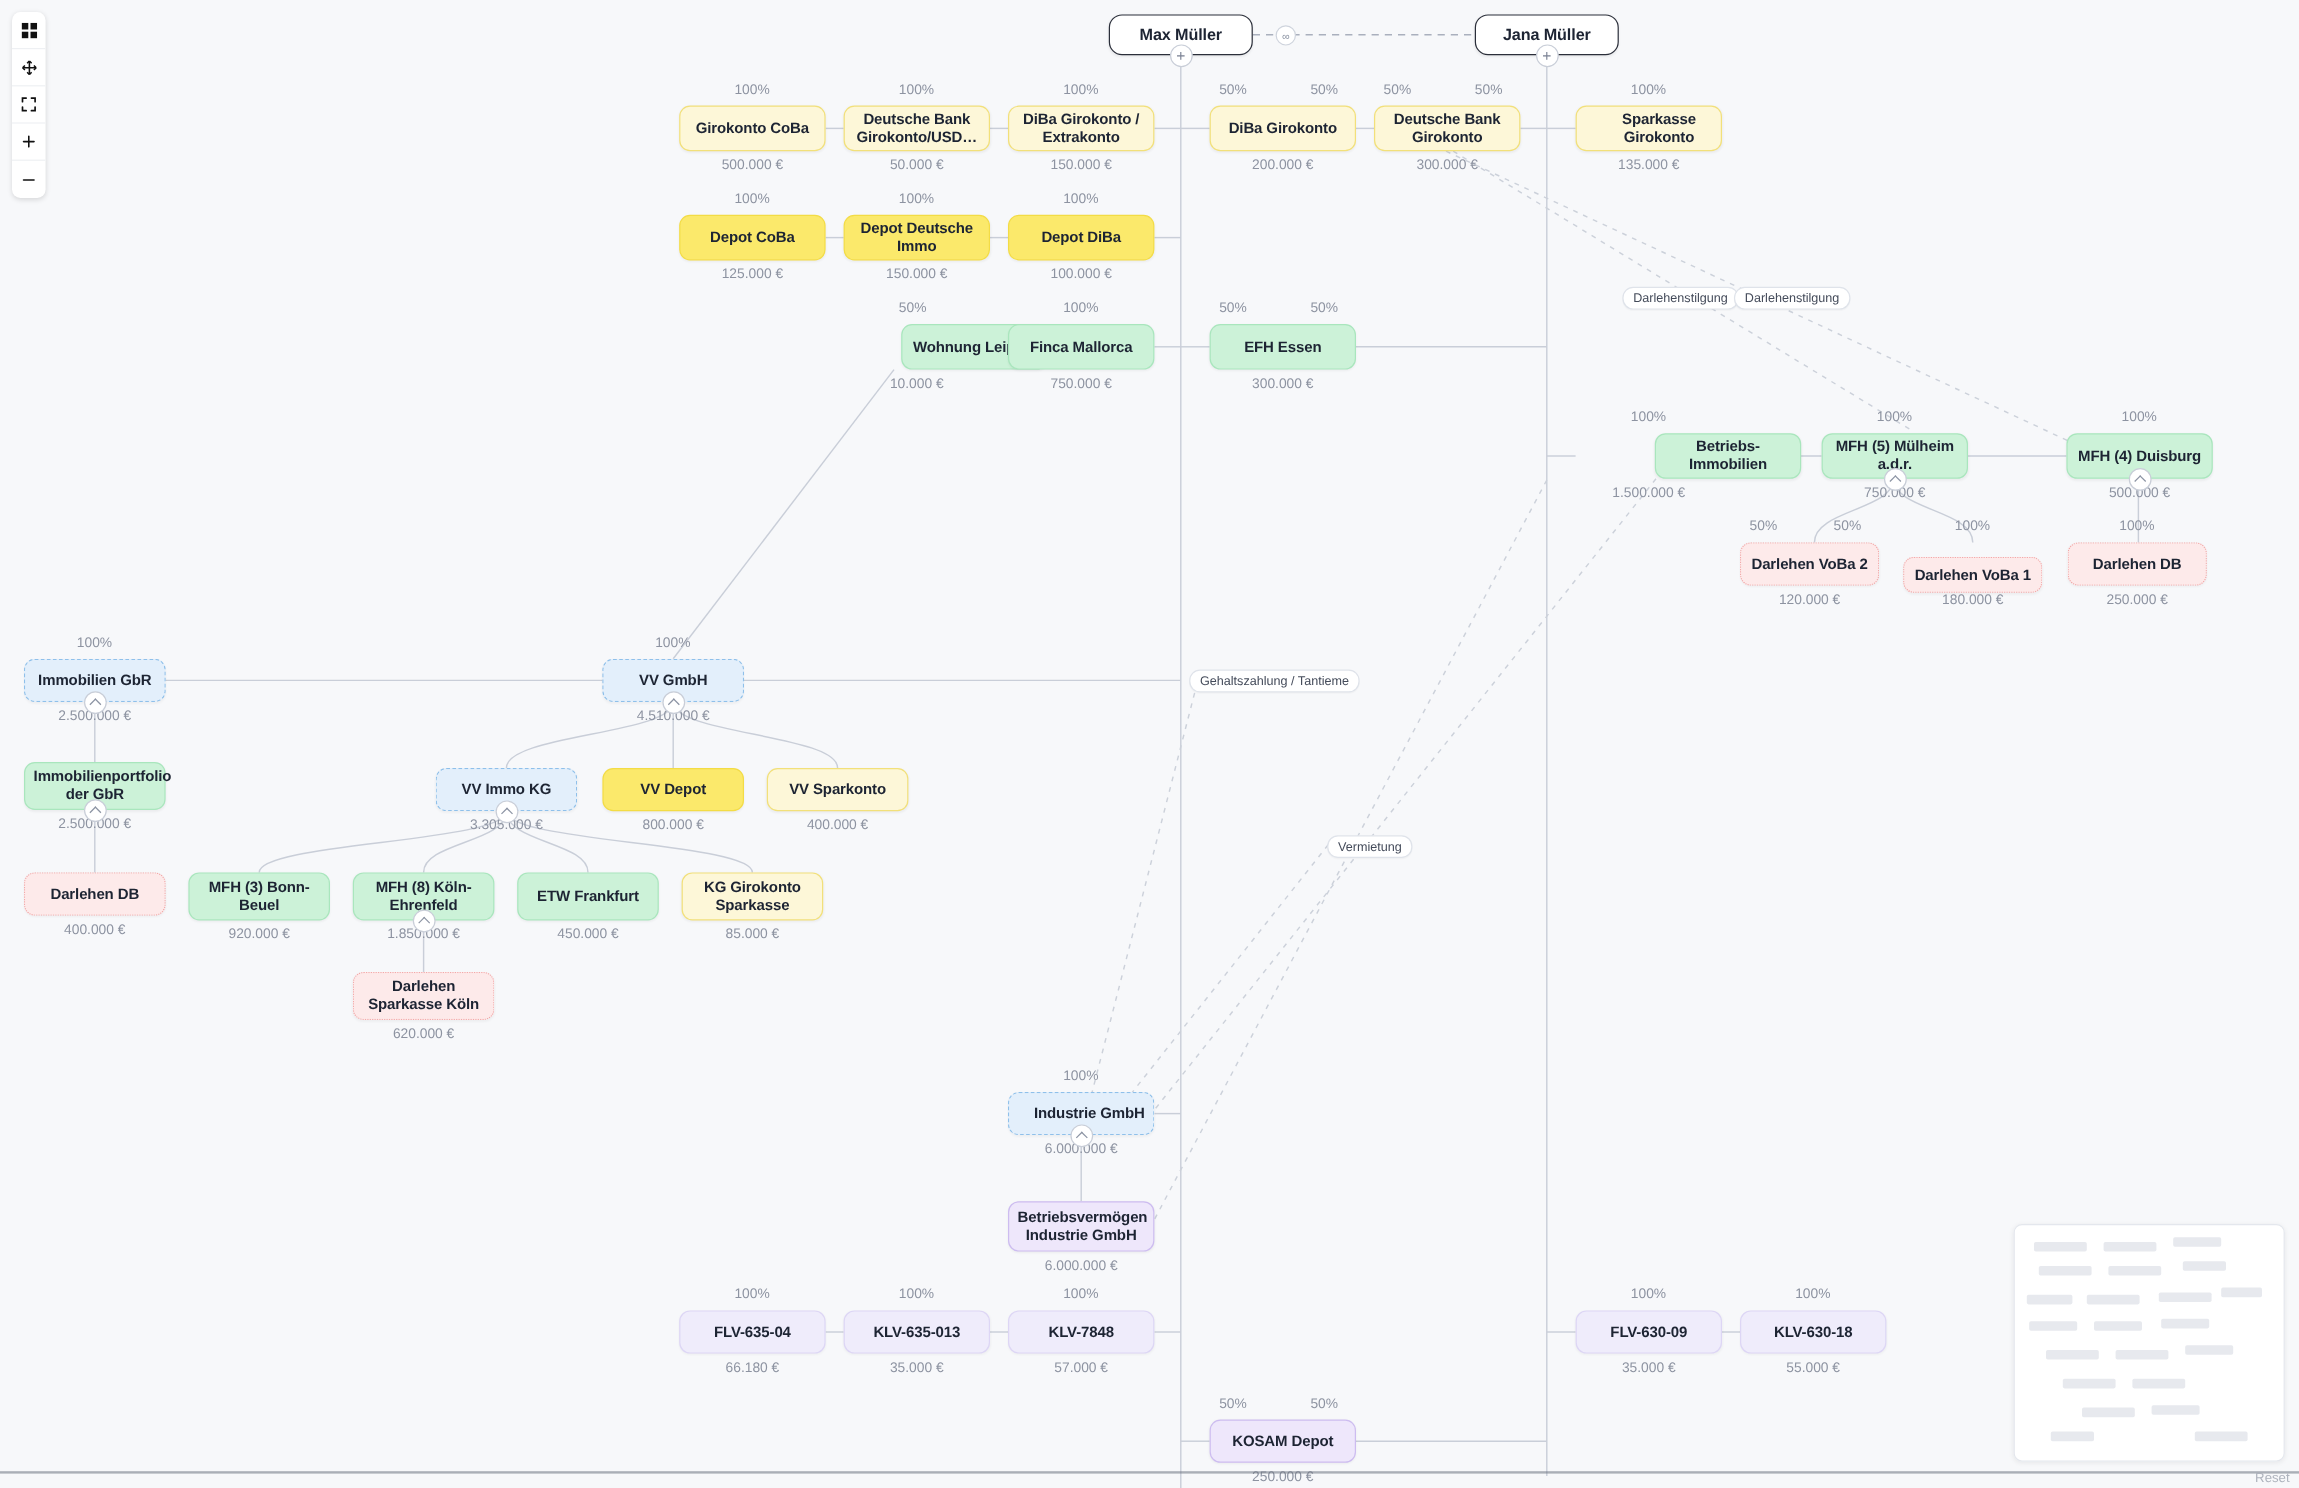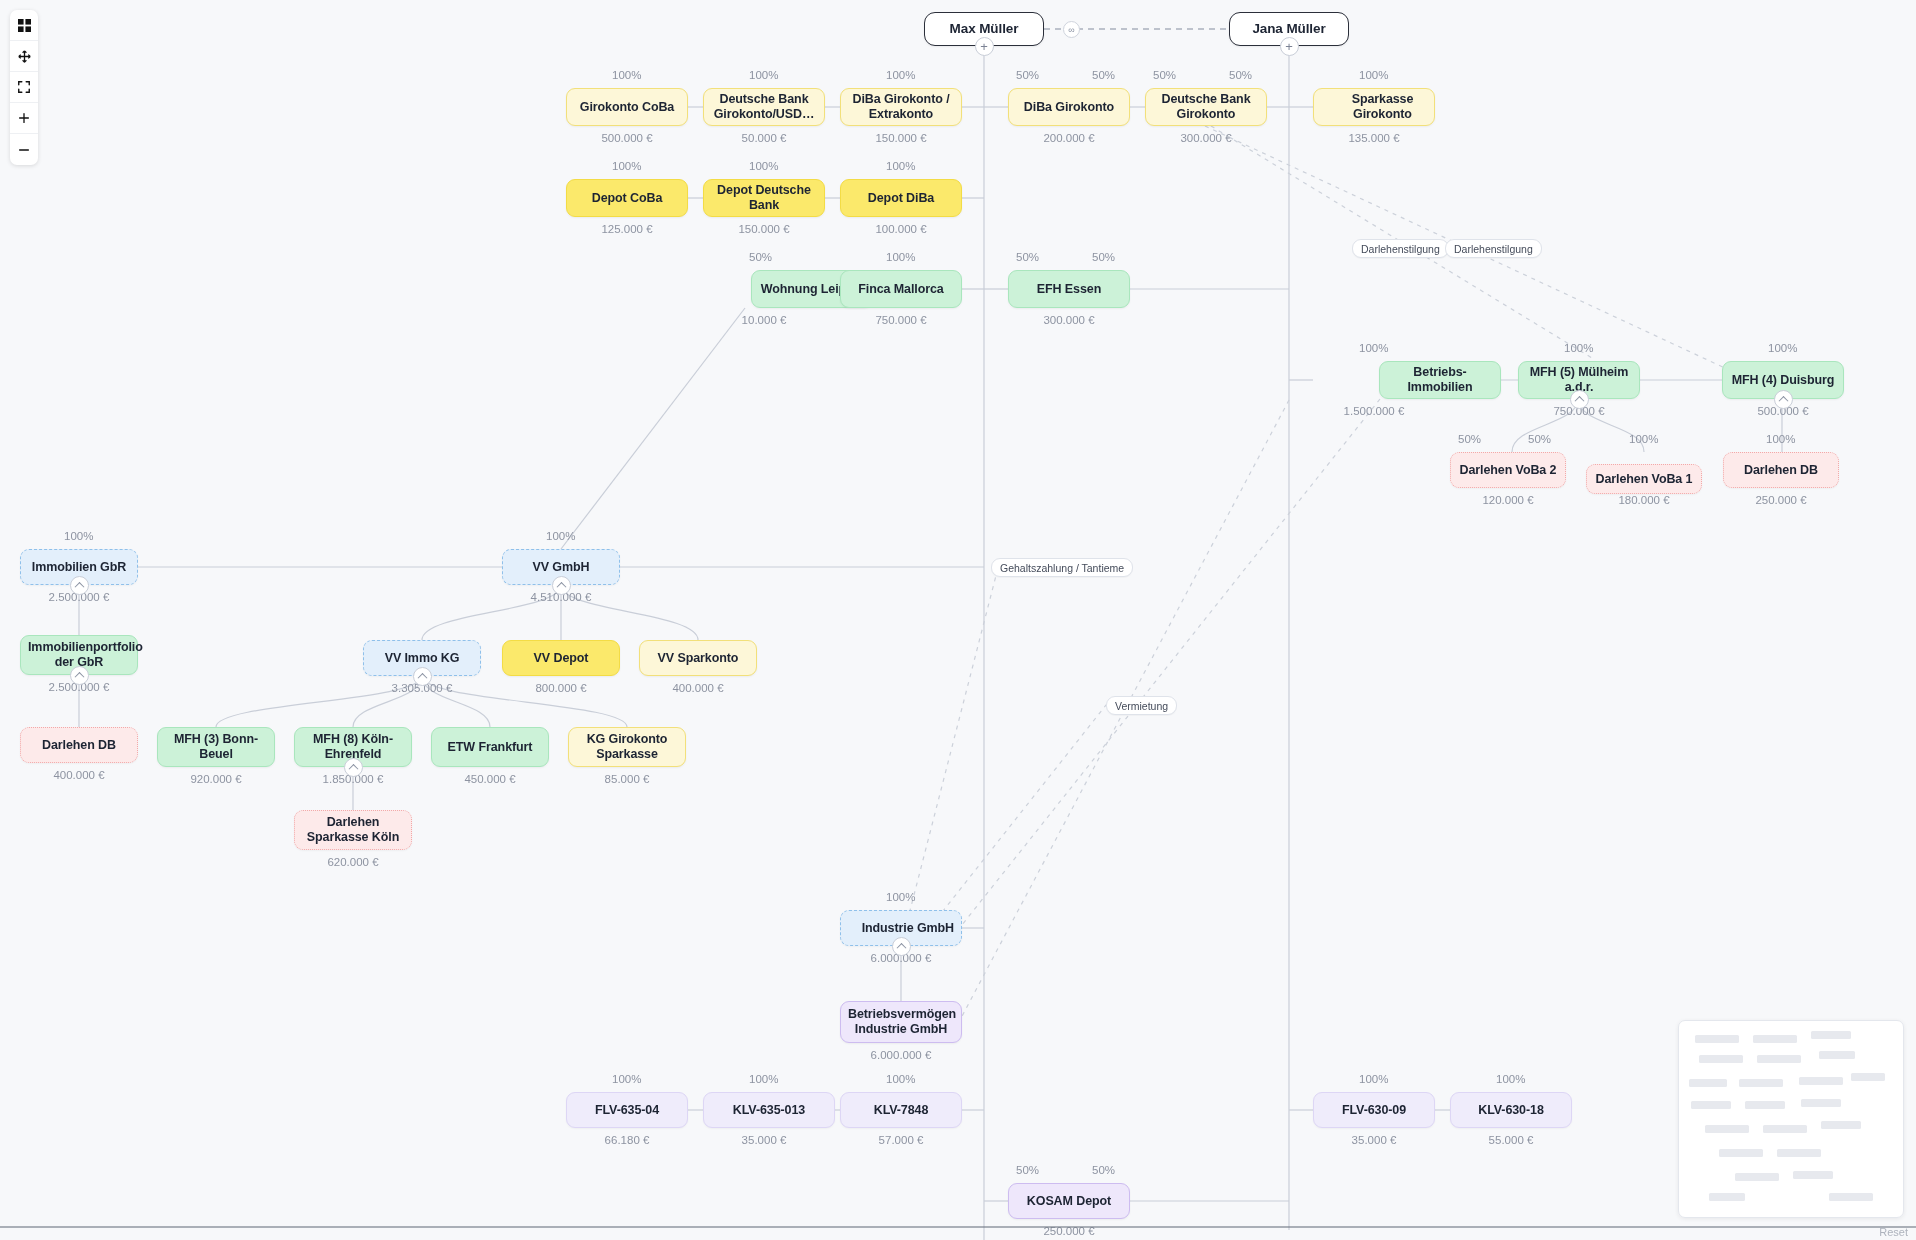--- a/index.html
+++ b/index.html
@@ -351,21 +351,21 @@
         <span class="lbl">Sparkasse Girokonto</span>
       </div>
       <div class="pct" style="left: 1359px; top: 69px;">100%</div>
       <div class="amt" style="left: 1313px; width: 122px; top: 132px;">135.000 €</div>
       <div class="node n-depot" style="left: 566px; top: 179px; width: 122px; height: 38px;">
         <span class="lbl">Depot CoBa</span>
       </div>
       <div class="pct" style="left: 612px; top: 160px;">100%</div>
       <div class="amt" style="left: 566px; width: 122px; top: 223px;">125.000 €</div>
       <div class="node n-depot" style="left: 703px; top: 179px; width: 122px; height: 38px;">
-        <span class="lbl">Depot Deutsche Bank</span>
+        <span class="lbl">Depot Deutsche Immo</span>
       </div>
       <div class="pct" style="left: 749px; top: 160px;">100%</div>
       <div class="amt" style="left: 703px; width: 122px; top: 223px;">150.000 €</div>
       <div class="node n-depot" style="left: 840px; top: 179px; width: 122px; height: 38px;">
         <span class="lbl">Depot DiBa</span>
       </div>
       <div class="pct" style="left: 886px; top: 160px;">100%</div>
       <div class="amt" style="left: 840px; width: 122px; top: 223px;">100.000 €</div>
       <div class="node n-prop" style="left: 703px; top: 270px; width: 122px; height: 38px; margin-left: 48px;">
         <span class="lbl">Wohnung Leipzig</span>
@@ -479,21 +479,21 @@
       <div class="handle chev" style="left: 891.5px; top: 936.5px;"></div>
       <div class="node n-biz" style="left: 840px; top: 1001px; width: 122px; height: 42px;">
         <span class="lbl">Betriebsvermögen Industrie GmbH</span>
       </div>
       <div class="amt" style="left: 840px; width: 122px; top: 1049px;">6.000.000 €</div>
       <div class="node n-ins" style="left: 566px; top: 1092px; width: 122px; height: 36px;">
         <span class="lbl">FLV-635-04</span>
       </div>
       <div class="pct" style="left: 612px; top: 1073px;">100%</div>
       <div class="amt" style="left: 566px; width: 122px; top: 1134px;">66.180 €</div>
-      <div class="node n-ins" style="left: 703px; top: 1092px; width: 132px; height: 36px;">
+      <div class="node n-ins" style="left: 703px; top: 1092px; width: 122px; height: 36px;">
         <span class="lbl">KLV-635-013</span>
       </div>
       <div class="pct" style="left: 749px; top: 1073px;">100%</div>
       <div class="amt" style="left: 703px; width: 122px; top: 1134px;">35.000 €</div>
       <div class="node n-ins" style="left: 840px; top: 1092px; width: 122px; height: 36px;">
         <span class="lbl">KLV-7848</span>
       </div>
       <div class="pct" style="left: 886px; top: 1073px;">100%</div>
       <div class="amt" style="left: 840px; width: 122px; top: 1134px;">57.000 €</div>
       <div class="node n-ins" style="left: 1313px; top: 1092px; width: 122px; height: 36px;">

